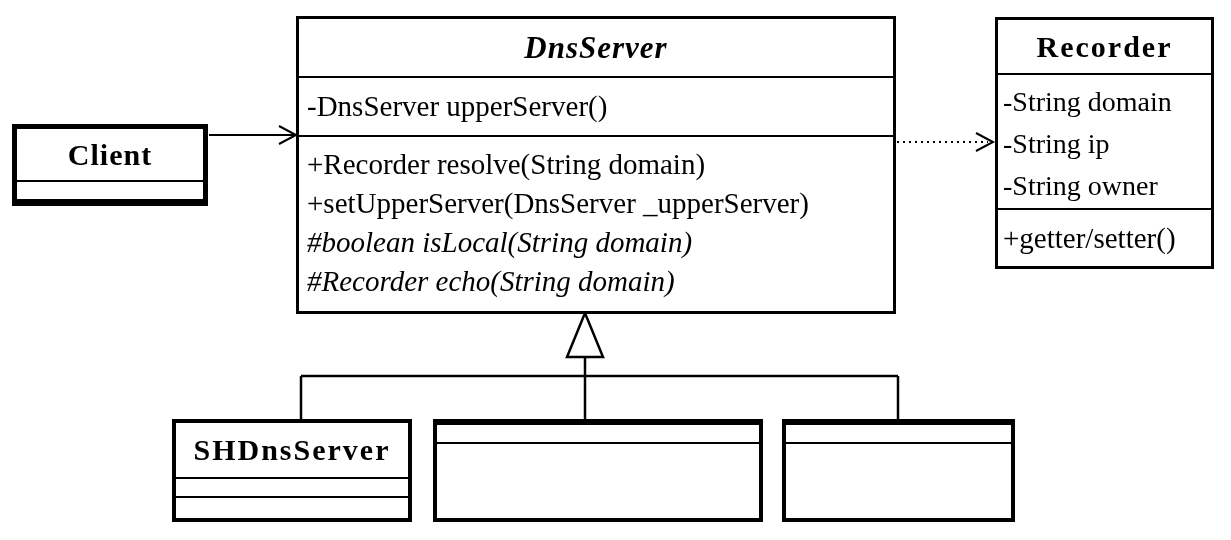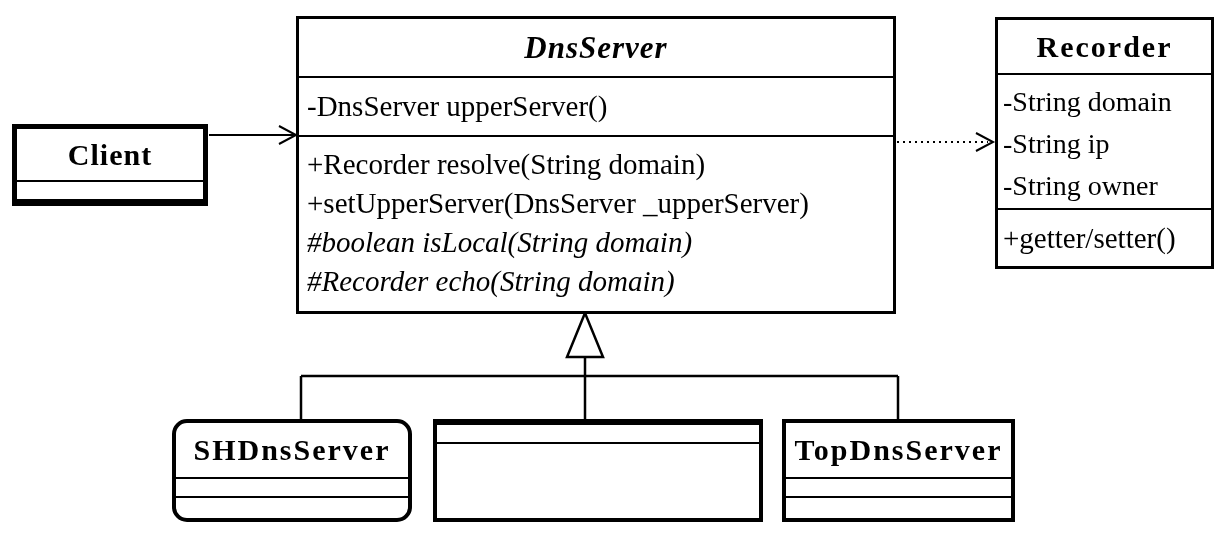--- a/index.html
+++ b/index.html
@@ -69,21 +69,21 @@
   .box-recorder .uml-title { height: 53px; font-size: 30px; letter-spacing: 2px; }
   .box-recorder .compartment-attrs { height: 135px; padding: 6px 0 0 5px; font-size: 28px; }
   .box-recorder .compartment-attrs .member { line-height: 42px; }
   .box-recorder .compartment-methods { flex: 1; display: flex; align-items: center; padding-left: 5px; font-size: 29px; }
 
   
   .box-sub { border-width: 4px; height: 103px; top: 419px; }
   .box-sub .uml-title { height: 54px; font-size: 30px; letter-spacing: 2px; }
   .box-sub .uml-compartment.c1 { height: 19px; }
   .box-sub .uml-compartment.c2 { flex: 1; }
-  .box-sh    { left: 172px; width: 240px; border-radius: 15px; }
+  .box-sh    { left: 172px; width: 240px; }
   .box-china { left: 433px; width: 330px; }
   .box-top   { left: 782px; width: 233px; }
 </style>
 </head>
 <body>
 
 <div class="stage">
 
   <svg class="connectors" viewBox="0 0 1231 540" xmlns="http://www.w3.org/2000/svg">
 
@@ -143,18 +143,17 @@
     <div class="uml-compartment c1"></div>
     <div class="uml-compartment c2"></div>
   </div>
 
   <div class="uml-class box-sub box-china">
     <div class="uml-compartment c1"></div>
     <div class="uml-compartment c2"></div>
   </div>
 
   <div class="uml-class box-sub box-top">
-    <div class="uml-title">TopDnsServer</div>
     <div class="uml-compartment c1"></div>
     <div class="uml-compartment c2"></div>
   </div>
 
 </div>
 
 </body></html>

